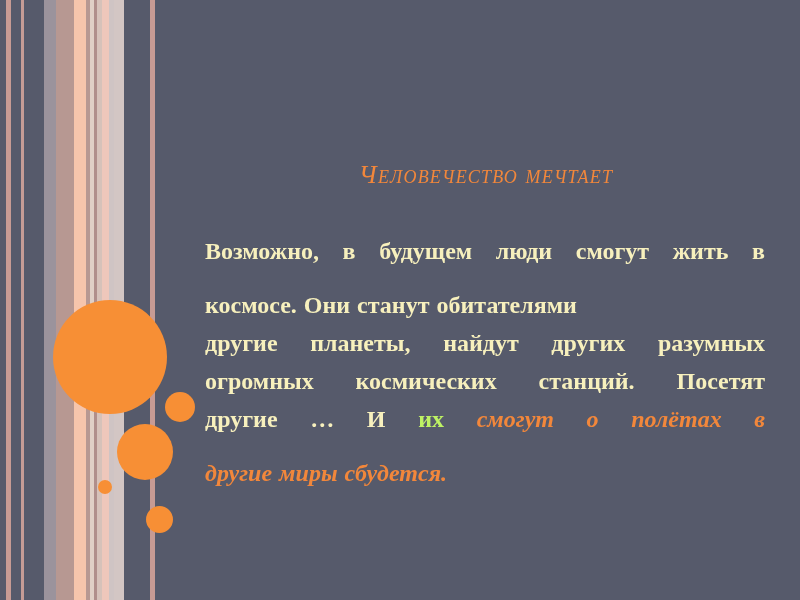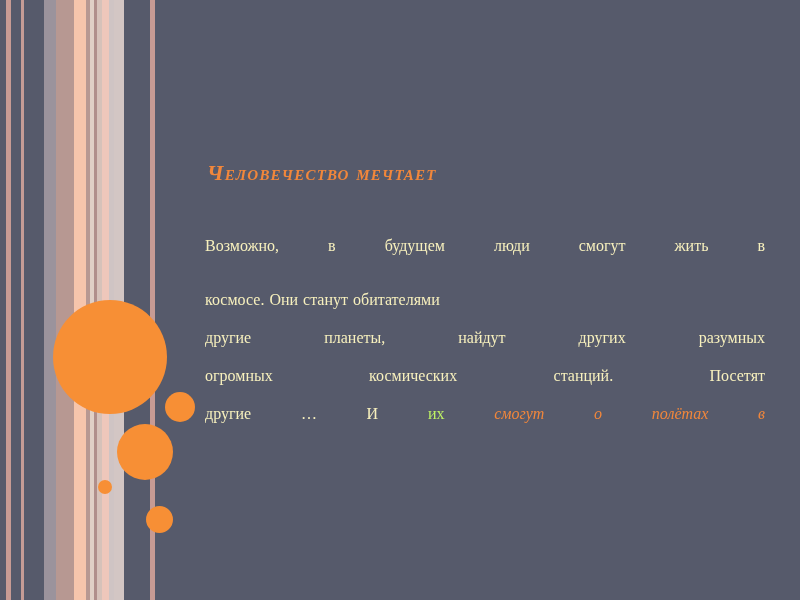--- a/index.html
+++ b/index.html
@@ -38,35 +38,36 @@
     position: absolute;
     left: 205px;
     top: 160px;
     width: 560px;
   }
 
   #slide-title {
     color: #f2873b;
     font-family: "Liberation Serif", serif;
     font-style: italic;
-    font-weight: bold;
-    font-size: 22px;
+    font-weight: normal;
+    font-size: 26px;
     font-variant: small-caps;
     letter-spacing: 1.2px;
     line-height: 1.15;
     margin: 0 0 42px 2px;
     white-space: pre;
+    text-align: center;
   }
 
   #slide-body {
     margin: 0;
     color: #f7f0bd;
     font-family: "Liberation Serif", serif;
-    font-weight: normal;
-    font-size: 16px;
+    font-weight: bold;
+    font-size: 24px;
     line-height: 38px;
     text-align: justify;
     text-justify: inter-word;
     word-spacing: 1px;
   }
 
   #slide-body .accent {
     color: #f2873b;
   }
   #slide-body .accent-italic {
@@ -123,16 +124,17 @@
   <div id="text-block">
 
     <div id="slide-title" style="color: rgb(242, 135, 59);">Человечество мечтает</div>
 
     <div id="slide-body" style="color: rgb(247, 240, 189);">
       <span class="line">Возможно, в будущем люди смогут жить в</span>
       <span class="line last">космосе. Они станут обитателями</span>
       <span class="line">другие планеты, найдут других разумных</span>
       <span class="line">огромных космических станций. Посетят</span>
       <span class="line"><span>другие … И </span><span class="accent" style="color: #bef264;">их </span><span class="accent-italic" style="color: rgb(242, 135, 59);">смогут о полётах в</span></span>
+      <span class="line last accent-italic" style="color: rgb(242, 135, 59);">другие миры сбудется.</span>
     </div>
 
   </div>
 </div>
 
 </body></html>

